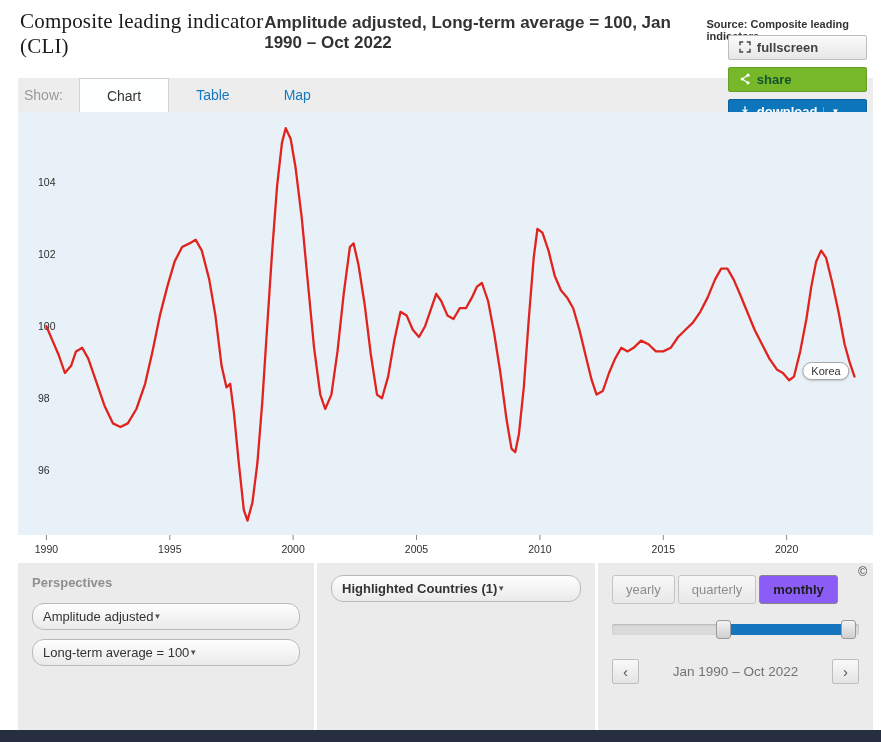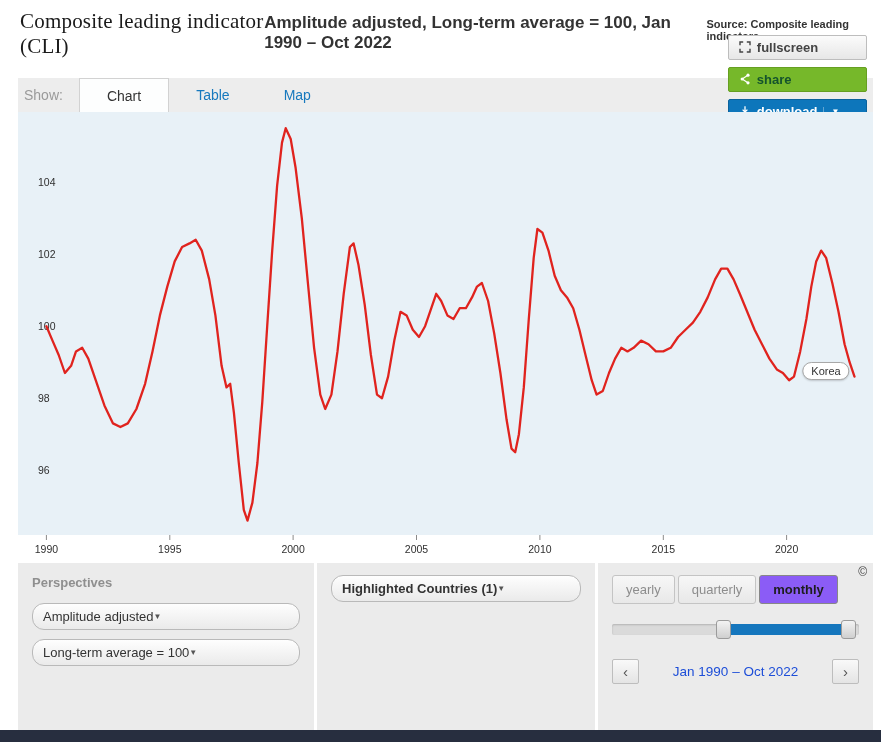--- a/index.html
+++ b/index.html
@@ -53,21 +53,21 @@
   .slider { position:relative; height:19px; width:100%; margin-top:16px; }
   .slider-track { position:absolute; top:4px; left:0; right:0; height:11px; background:#dadada;
                   border-radius:2px; box-shadow:inset 0 1px 2px rgba(0,0,0,.18); }
   .slider-fill { position:absolute; top:4px; height:11px; background:#1576bd; }
   .slider-handle { position:absolute; top:0; width:15px; height:19px; background:linear-gradient(#f3f3f3,#cfcfcf);
                    border:1px solid #9b9b9b; border-radius:3px; cursor:ew-resize; }
   .time-nav { margin-top:20px; display:flex; align-items:center; }
   .nav-btn { width:27px; height:25px; background:linear-gradient(#f9f9f9,#e4e4e4); border:1px solid #bdbdbd;
              border-radius:2px; color:#555; font-size:15px; line-height:1; cursor:pointer;
              font-family:"Liberation Sans", sans-serif; }
-  .range-label { flex:1; text-align:center; font-size:13.5px; color:#1d4ed8; }
+  .range-label { flex:1; text-align:center; font-size:13.5px; color:#737373; }
   .copyright { position:absolute; top:2px; right:6px; font-size:12px; color:#444; }
   
   .footer-bar { position:absolute; left:0; bottom:0; width:881px; height:12px; background:#272e3f; }
 </style>
 </head>
 <body>
 
 <div class="page">
 
   <header class="page-header">

